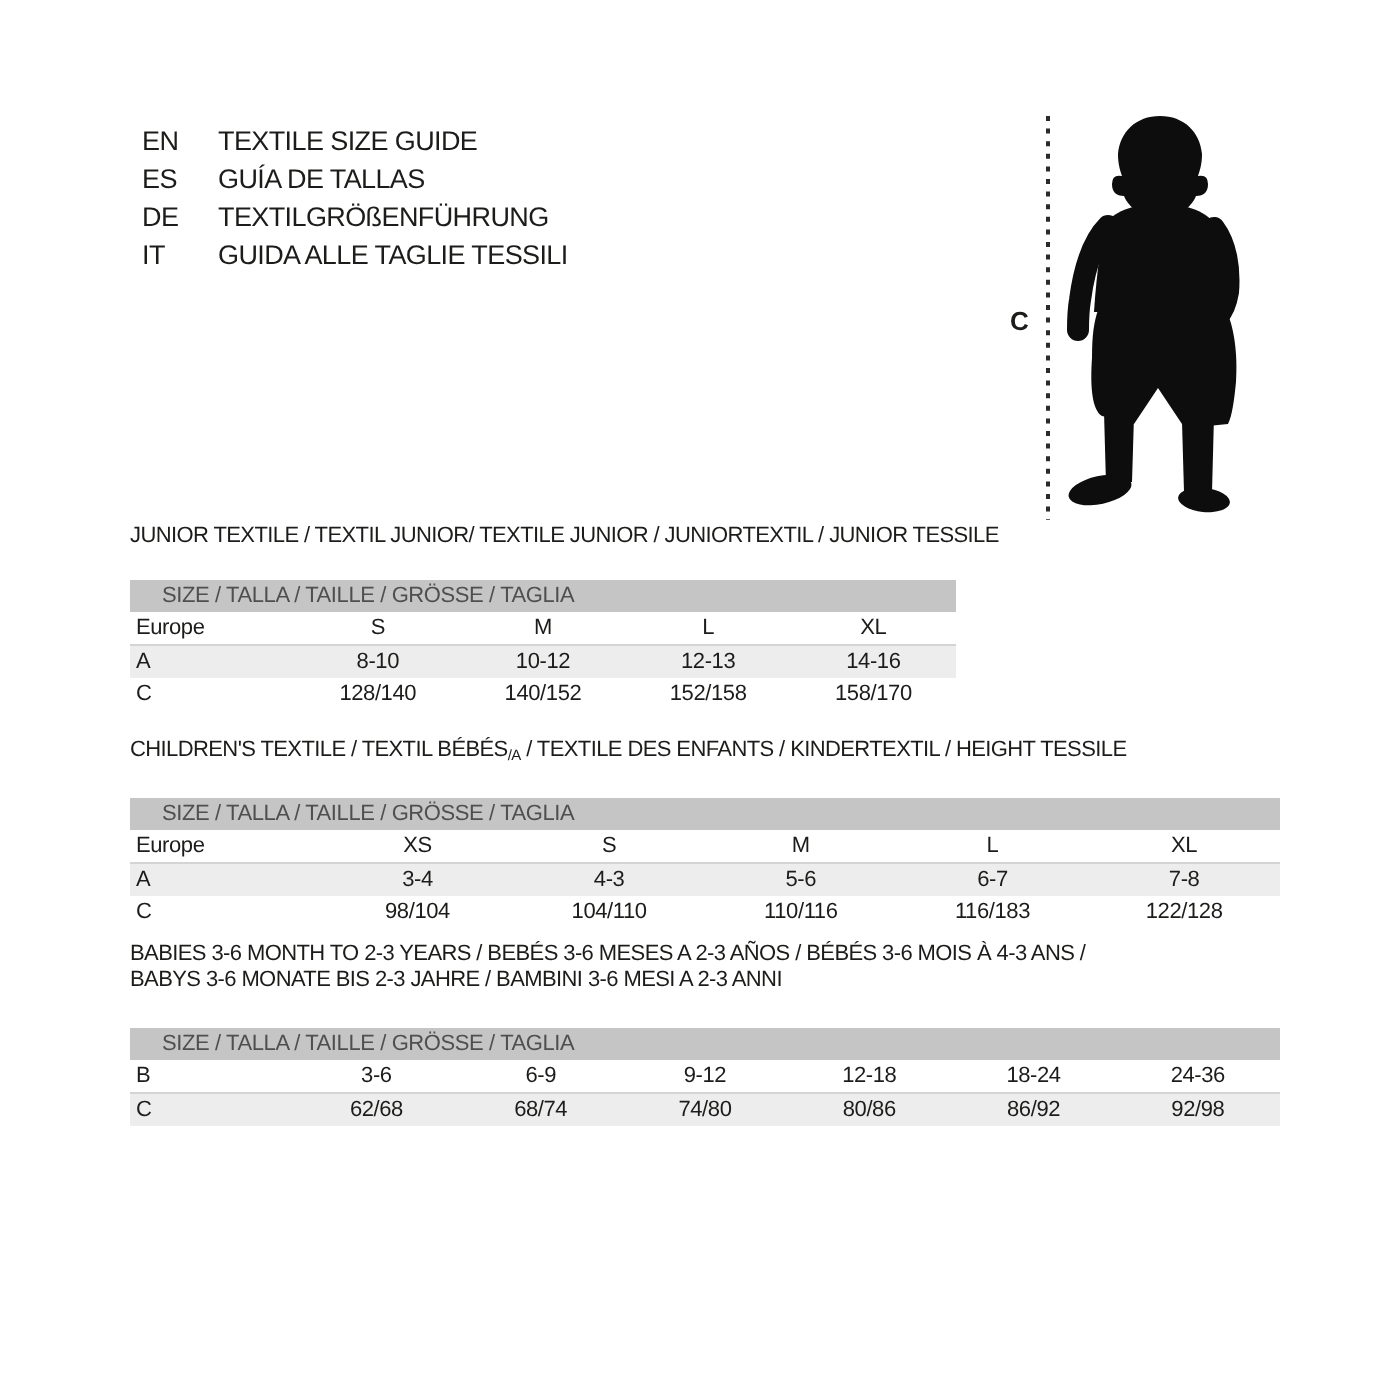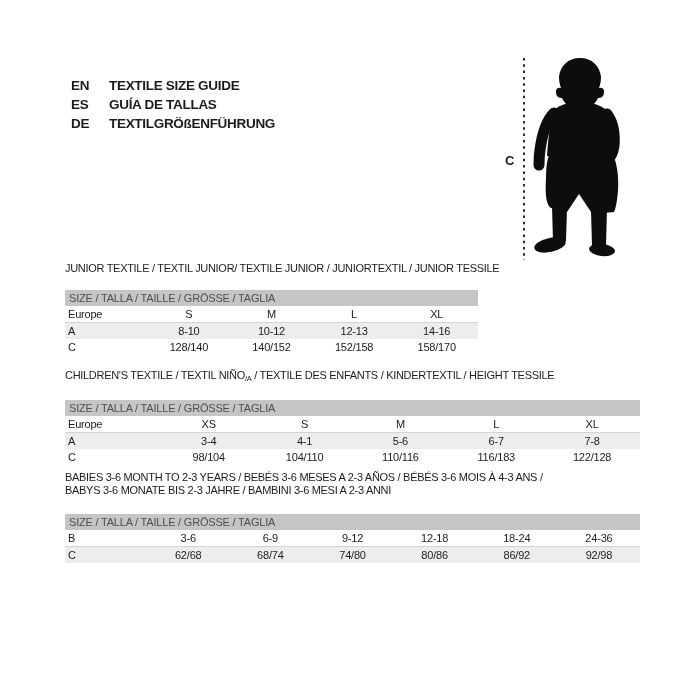--- a/index.html
+++ b/index.html
@@ -8,22 +8,22 @@
     --row-alt:#ededed;
     --text:#1c1c1a;
     --silhouette:#0d0d0d;
   }
   html,body{margin:0;padding:0;background:#fff;}
   .page{
     position:relative;width:700px;height:700px;background:#ffffff;overflow:hidden;
     font-family:"Liberation Sans","DejaVu Sans",sans-serif;color:var(--text);
   }
   
-  .languages{position:absolute;left:71px;top:61px;font-weight:bold;font-size:13.5px;
-    line-height:19px;letter-spacing:-0.3px;margin-top:15px;}
+  .languages{position:absolute;left:71px;top:61px;font-weight:normal;font-size:13.5px;
+    line-height:19px;letter-spacing:-0.3px;}
   .lang-row{white-space:nowrap;}
   .lang-code{display:inline-block;width:38px;}
   
   .figure{position:absolute;left:498px;top:50px;width:160px;height:215px;}
   .dash-line{position:absolute;left:24px;top:8px;}
   .c-label{position:absolute;left:7px;top:103px;font-weight:bold;font-size:13px;}
   .sil{position:absolute;left:30px;top:5px;}
   
   .section{position:absolute;left:65px;}
   .sec-junior{top:262px;width:413px;}
@@ -31,21 +31,21 @@
   .sec-babies{top:471px;width:575px;}
   .sec-heading{font-weight:normal;font-size:11px;line-height:13px;letter-spacing:-0.3px;
     margin:0 0 15px 0;white-space:nowrap;}
   .sec-babies .sec-heading{margin-bottom:17px;white-space:normal;}
   .sec-heading .sub{font-size:7.5px;vertical-align:-0.25em;}
   
   .tbl{border-collapse:collapse;table-layout:fixed;width:100%;}
   .tbl td{height:16px;padding:0;font-size:11px;letter-spacing:-0.2px;
     text-align:center;vertical-align:middle;color:var(--text);}
   .tbl tr.hdr td{background:var(--header-bar);color:var(--header-text);
-    text-align:left;padding-left:4px;font-size:11px;}
+    text-align:left;padding-left:16px;font-size:11px;}
   .tbl td.lbl{text-align:left;padding-left:3px;}
   .tbl col.c-label{width:55px;}
   .tbl tr.alt td{background:var(--row-alt);}
   .tbl tr.brd td{border-bottom:1px solid #d4d4d4;}
   
   .notes{position:absolute;left:65px;top:586px;font-weight:bold;font-size:11px;
     line-height:17.5px;letter-spacing:-0.2px;}
 </style>
 </head>
 <body>
@@ -54,20 +54,23 @@
 
   <div class="languages">
     <div class="lang-row">
       <span class="lang-code">EN</span><span>TEXTILE SIZE GUIDE</span>
     </div>
     <div class="lang-row">
       <span class="lang-code">ES</span><span>GUÍA DE TALLAS</span>
     </div>
     <div class="lang-row">
       <span class="lang-code">DE</span><span>TEXTILGRÖßENFÜHRUNG</span>
+    </div>
+    <div class="lang-row">
+      <span class="lang-code">IT</span><span>GUIDA ALLE TAGLIE TESSILI</span>
     </div>
   </div>
 
   <div class="figure">
     <svg class="dash-line" width="4" height="202" aria-hidden="true">
       <line x1="2" y1="0" x2="2" y2="202" stroke="#2a2a2a" stroke-width="2" stroke-dasharray="2.5 3.8"></line>
     </svg>
     <div class="c-label">C</div>
     <svg class="sil" width="116" height="205" viewBox="0 0 116 205" aria-hidden="true">
       <g fill="var(--silhouette)">
@@ -125,21 +128,21 @@
           <td>128/140</td>
           <td>140/152</td>
           <td>152/158</td>
           <td>158/170</td>
         </tr>
       </tbody>
     </table>
   </div>
 
   <div class="section sec-children">
-    <div class="sec-heading"><span>CHILDREN'S TEXTILE / TEXTIL NIÑO</span><span class="sub">/A</span><span> / TEXTILE DES ENFANTS / KINDERTEXTIL / HEIGHT TESSILE</span></div>
+    <div class="sec-heading"><span>CHILDREN'S TEXTILE / TEXTIL BÉBÉS</span><span class="sub">/A</span><span> / TEXTILE DES ENFANTS / KINDERTEXTIL / HEIGHT TESSILE</span></div>
     <table class="tbl">
       <colgroup>
           <col class="c-label">
           <col>
           <col>
           <col>
           <col>
           <col>
         </colgroup>
       <tbody>
@@ -150,21 +153,21 @@
           <td class="lbl">Europe</td>
           <td>XS</td>
           <td>S</td>
           <td>M</td>
           <td>L</td>
           <td>XL</td>
         </tr>
         <tr class="alt">
           <td class="lbl">A</td>
           <td>3-4</td>
-          <td>4-1</td>
+          <td>4-3</td>
           <td>5-6</td>
           <td>6-7</td>
           <td>7-8</td>
         </tr>
         <tr>
           <td class="lbl">C</td>
           <td>98/104</td>
           <td>104/110</td>
           <td>110/116</td>
           <td>116/183</td>

